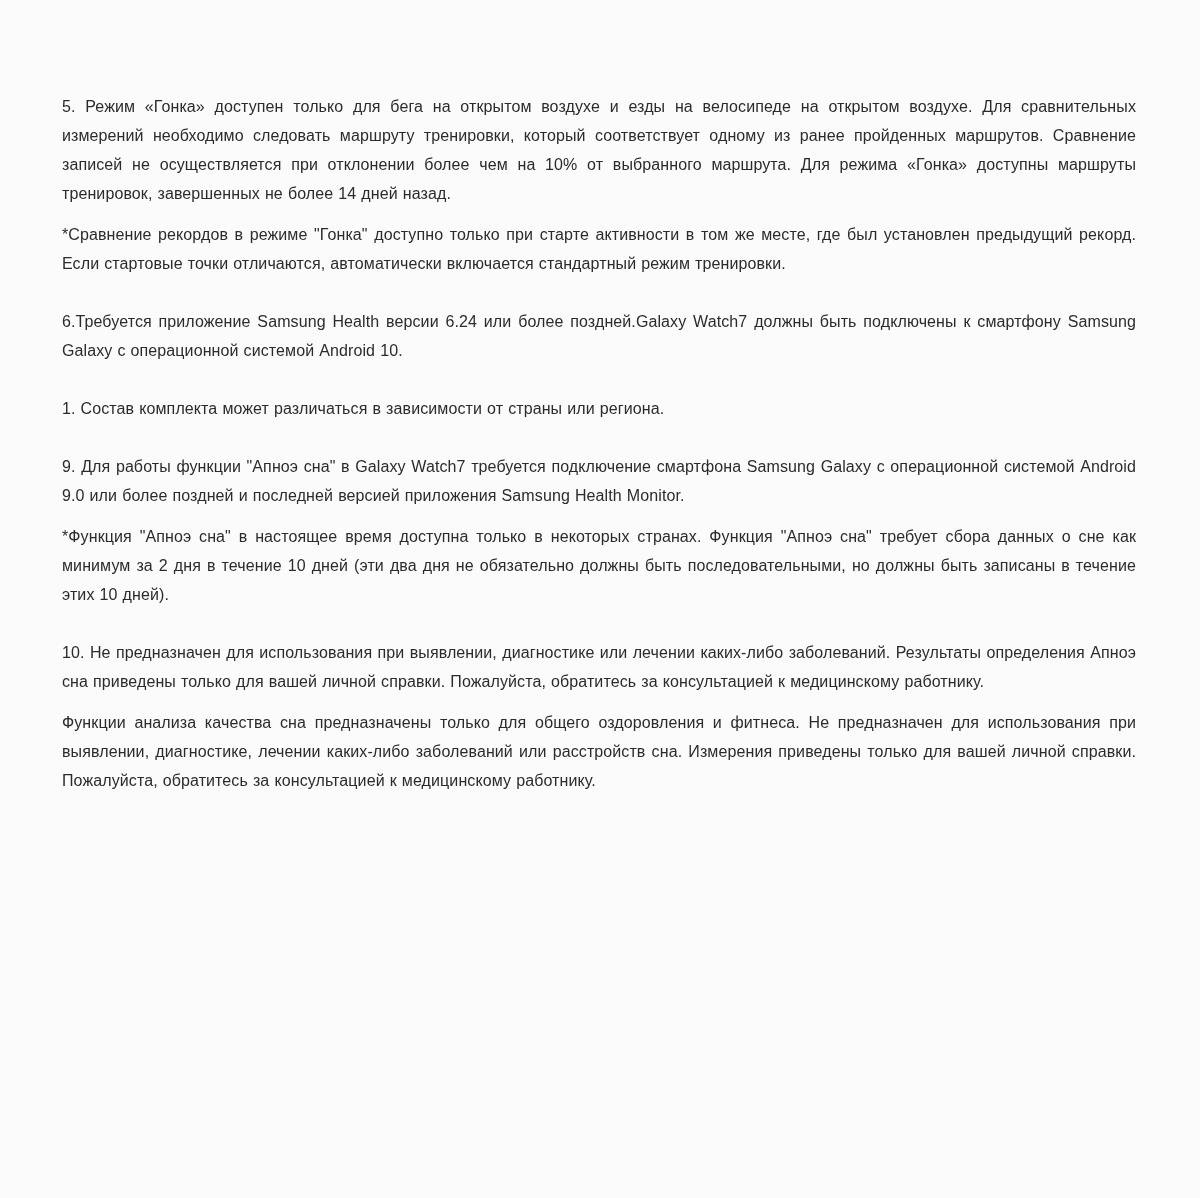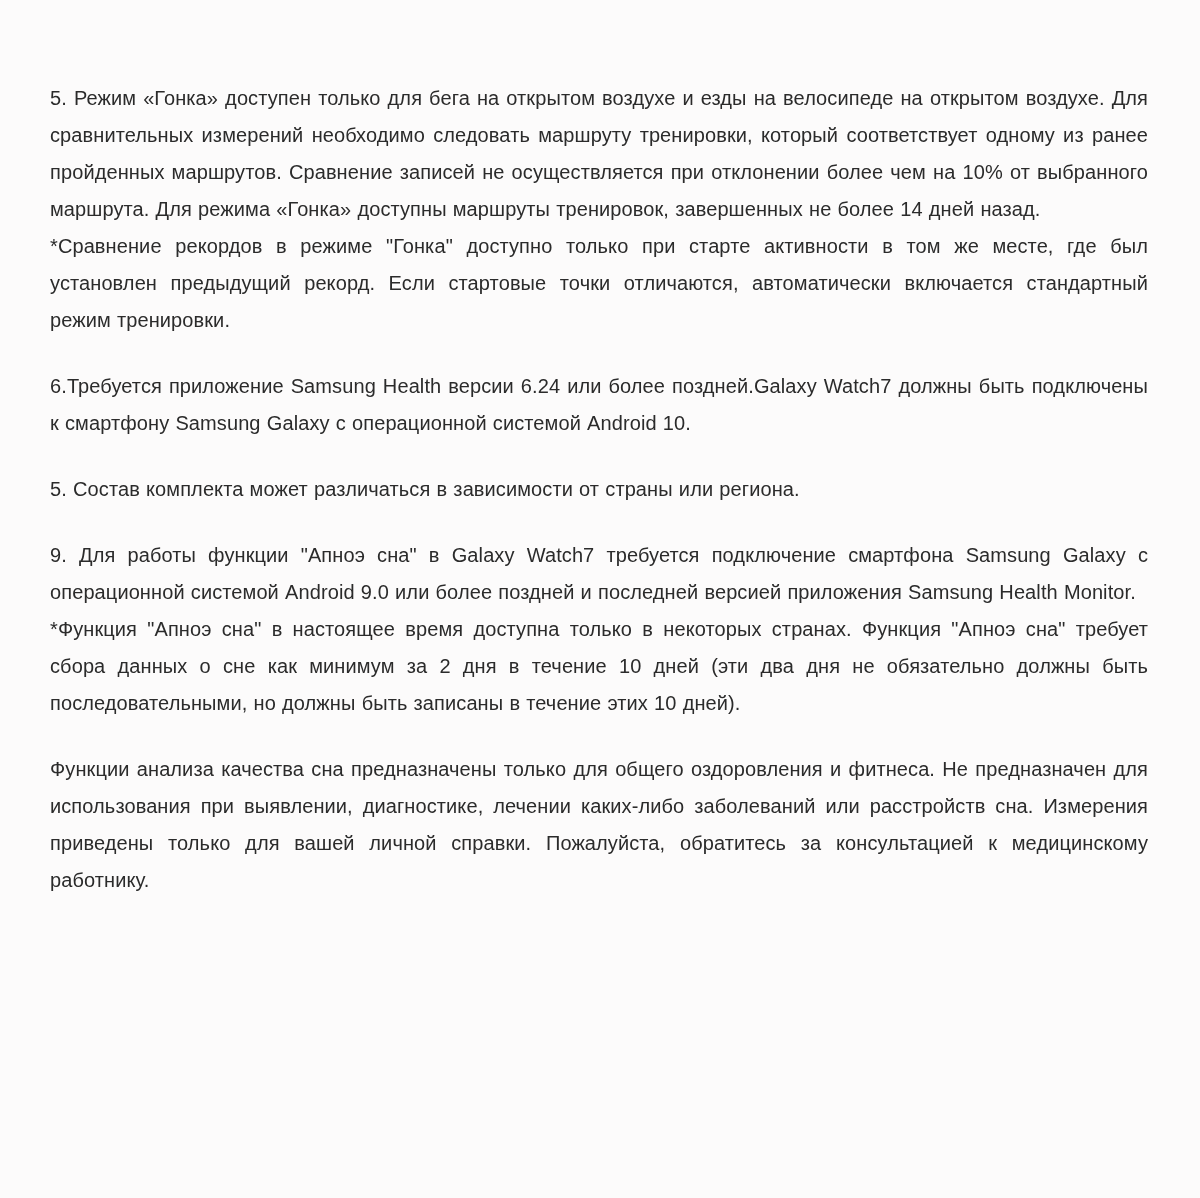--- a/index.html
+++ b/index.html
@@ -17,23 +17,23 @@
   .page {
     box-sizing: border-box;
     width: 1200px;
     height: 1198px;
     padding: 80px 52px 40px 50px;
   }
   .paragraph {
     margin: 0 0 29px 0;
   }
   .paragraph p {
-    margin: 0;
-    font-size: 20px;
-    line-height: 37px;
+    margin: 12px;
+    font-size: 16px;
+    line-height: 29px;
     text-align: justify;
     letter-spacing: 0.1px;
     word-spacing: 0.5px;
   }
 </style>
 </head>
 <body>
 
 <div class="page">
 
@@ -41,26 +41,27 @@
     <p>5. Режим «Гонка» доступен только для бега на открытом воздухе и езды на велосипеде на открытом воздухе. Для сравнительных измерений необходимо следовать маршруту тренировки, который соответствует одному из ранее пройденных маршрутов. Сравнение записей не осуществляется при отклонении более чем на 10% от выбранного маршрута. Для режима «Гонка» доступны маршруты тренировок, завершенных не более 14 дней назад.</p>
     <p>*Сравнение рекордов в режиме "Гонка" доступно только при старте активности в том же месте, где был установлен предыдущий рекорд. Если стартовые точки отличаются, автоматически включается стандартный режим тренировки.</p>
   </div>
 
   <div class="paragraph">
     <p>6.Требуется приложение Samsung Health версии 6.24 или более поздней.Galaxy Watch7 должны быть подключены к смартфону Samsung Galaxy с операционной системой Android 10.</p>
   </div>
 
 
   <div class="paragraph">
-    <p>5. Состав комплекта может различаться в зависимости от страны или региона.</p>
+    <p>1. Состав комплекта может различаться в зависимости от страны или региона.</p>
   </div>
 
   <div class="paragraph">
     <p>9. Для работы функции "Апноэ сна" в Galaxy Watch7 требуется подключение смартфона Samsung Galaxy с операционной системой Android 9.0 или более поздней и последней версией приложения Samsung Health Monitor.</p>
     <p>*Функция "Апноэ сна" в настоящее время доступна только в некоторых странах. Функция "Апноэ сна" требует сбора данных о сне как минимум за 2 дня в течение 10 дней (эти два дня не обязательно должны быть последовательными, но должны быть записаны в течение этих 10 дней).</p>
   </div>
 
   <div class="paragraph">
+    <p>10. Не предназначен для использования при выявлении, диагностике или лечении каких-либо заболеваний. Результаты определения Апноэ сна приведены только для вашей личной справки. Пожалуйста, обратитесь за консультацией к медицинскому работнику.</p>
     <p>Функции анализа качества сна предназначены только для общего оздоровления и фитнеса. Не предназначен для использования при выявлении, диагностике, лечении каких-либо заболеваний или расстройств сна. Измерения приведены только для вашей личной справки. Пожалуйста, обратитесь за консультацией к медицинскому работнику.</p>
   </div>
 
 
 </div>
 
 </body></html>

